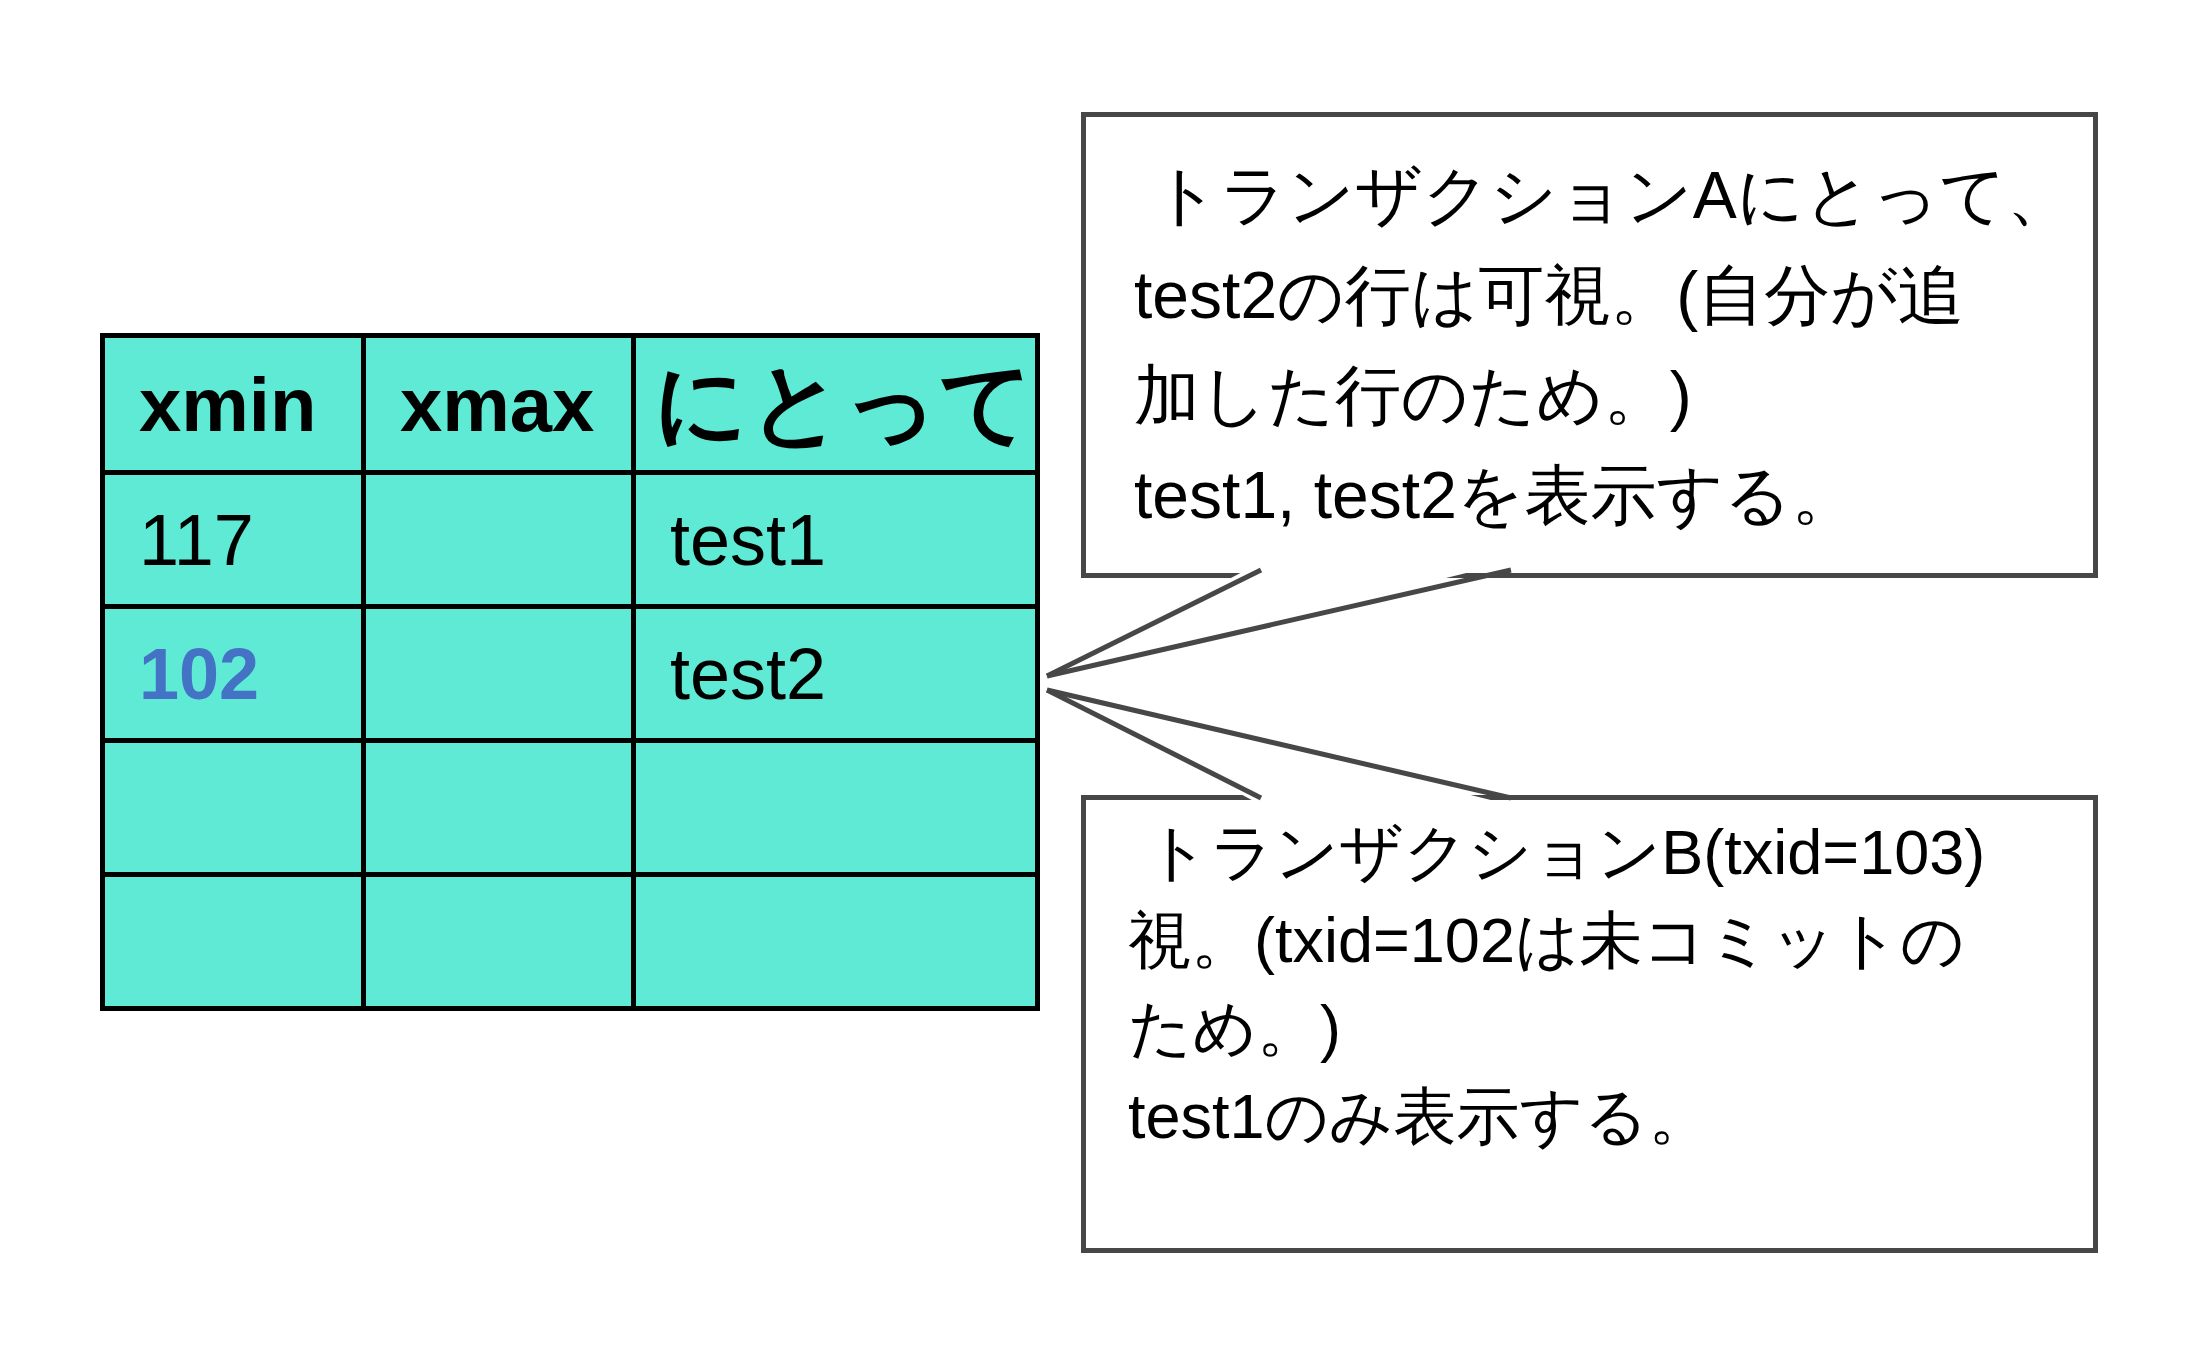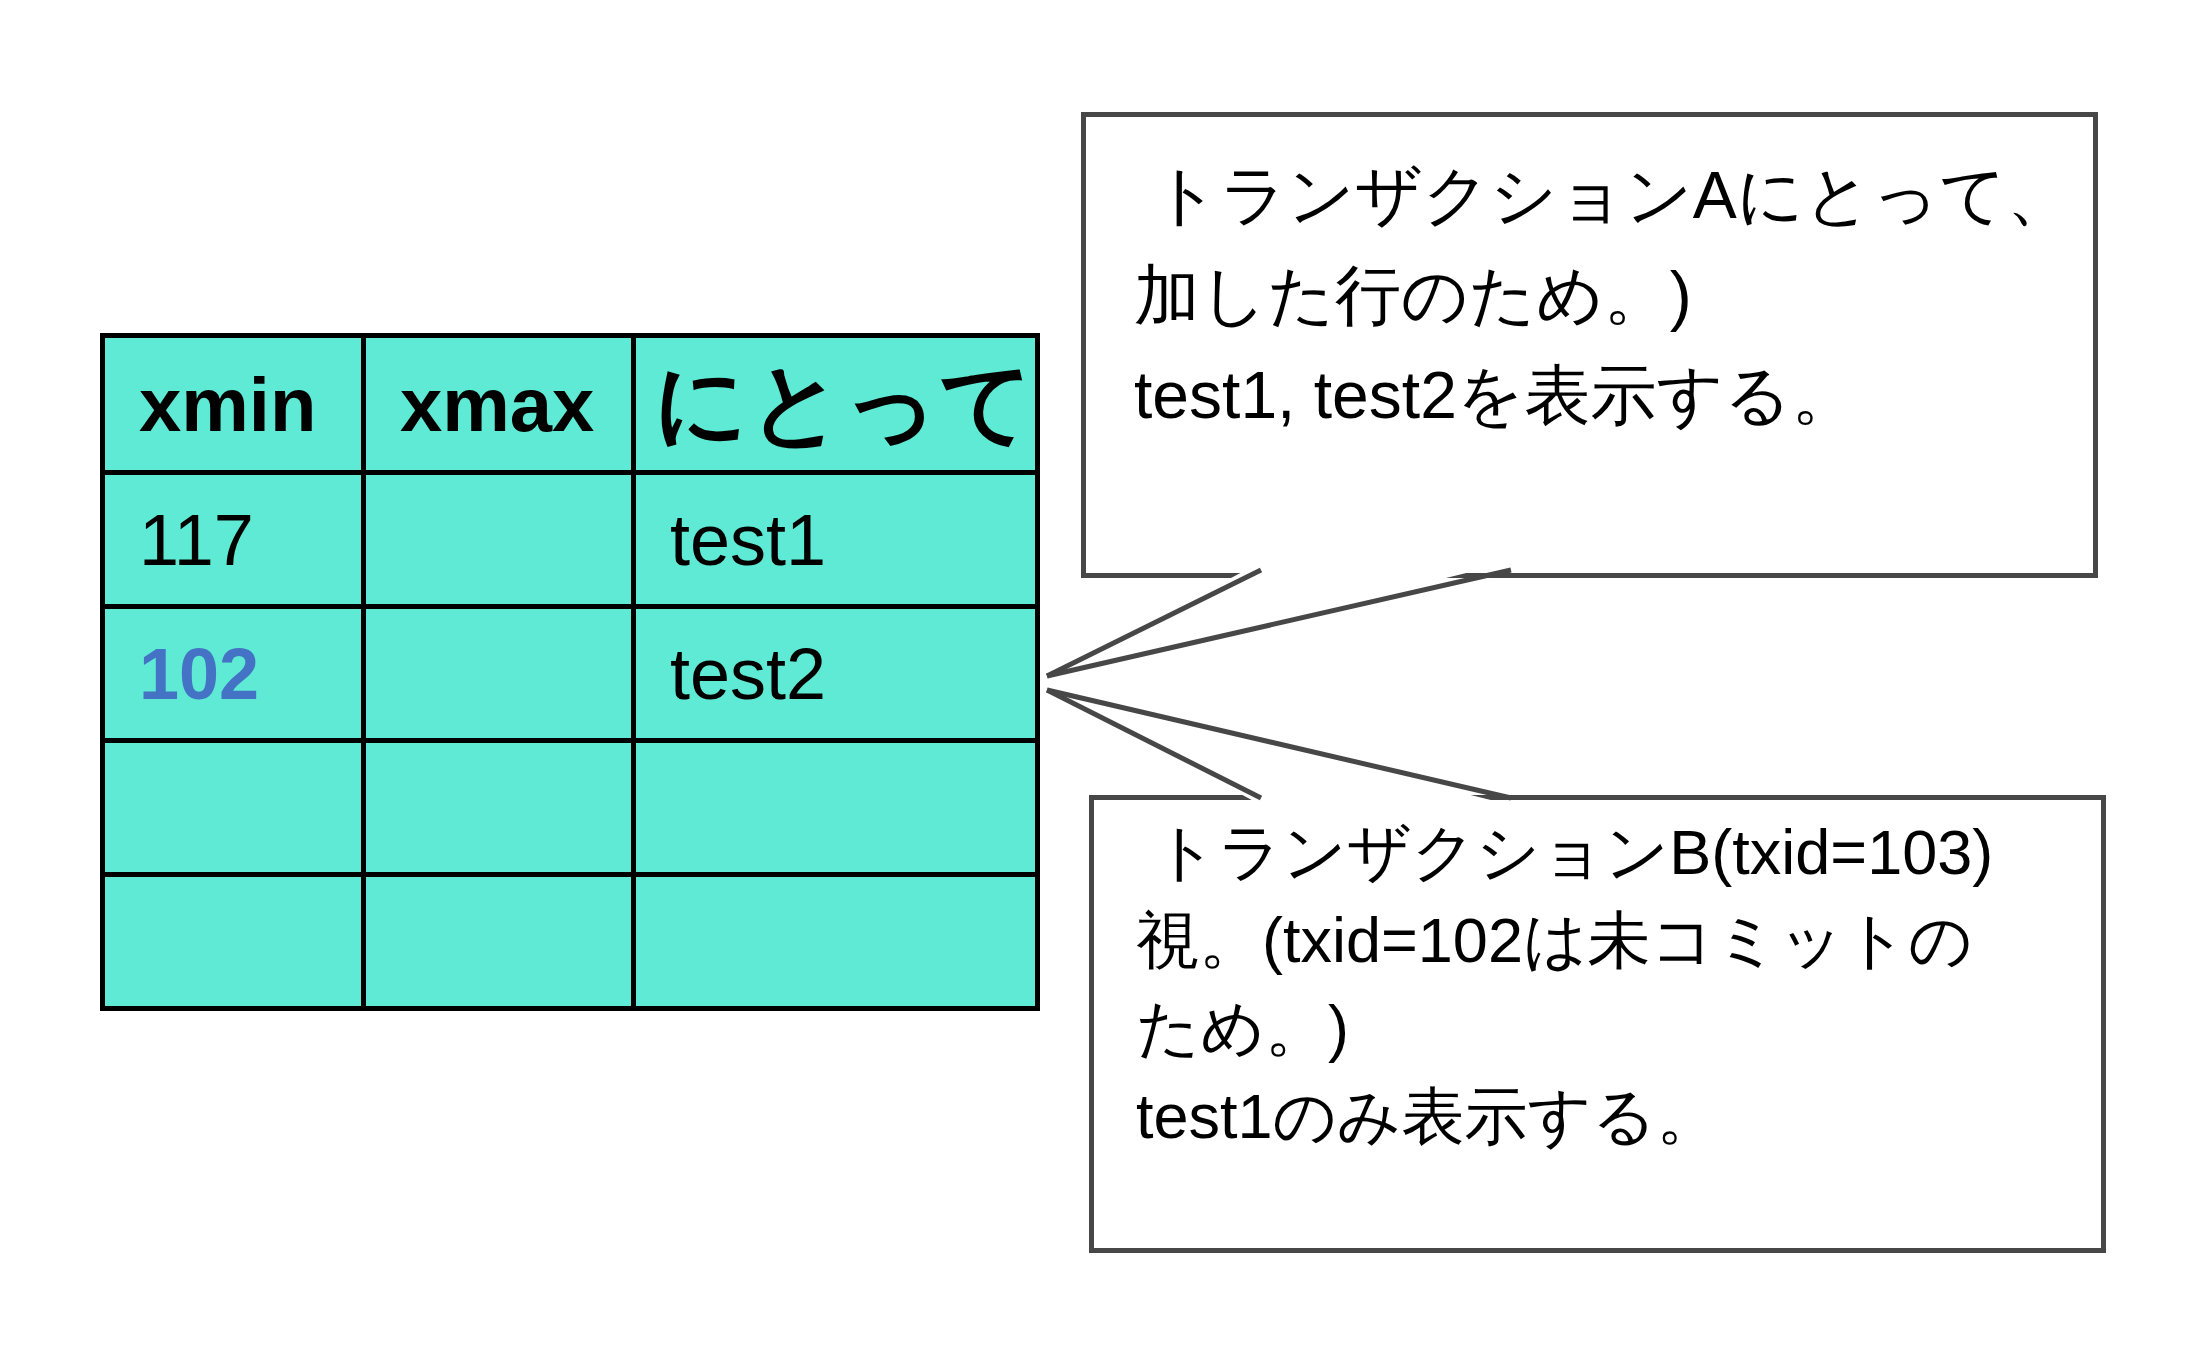--- a/index.html
+++ b/index.html
@@ -72,21 +72,20 @@
     line-height: 100px;
   }
   .callout-b {
     left: 1081px;
     top: 795px;
     width: 1017px;
     height: 458px;
     padding: 8px 26px 0 42px;
     font-size: 63px;
     line-height: 88px;
-    margin-left: 8px;
   }
   .callout .line {
     white-space: pre;
   }
 
   
   svg.tails {
     position: absolute;
     left: 0;
     top: 0;
@@ -132,20 +131,21 @@
       <tr>
         <td></td>
         <td></td>
         <td></td>
       </tr>
     </tbody>
   </table>
 
   <div class="callout callout-a">
     <div class="line"> トランザクションAにとって、</div>
+    <div class="line">test2の行は可視。(自分が追</div>
     <div class="line">加した行のため。)</div>
     <div class="line">test1, test2を表示する。</div>
   </div>
 
   <div class="callout callout-b">
     <div class="line"> トランザクションB(txid=103)</div>
     <div class="line">視。(txid=102は未コミットの</div>
     <div class="line">ため。)</div>
     <div class="line">test1のみ表示する。</div>
   </div>

